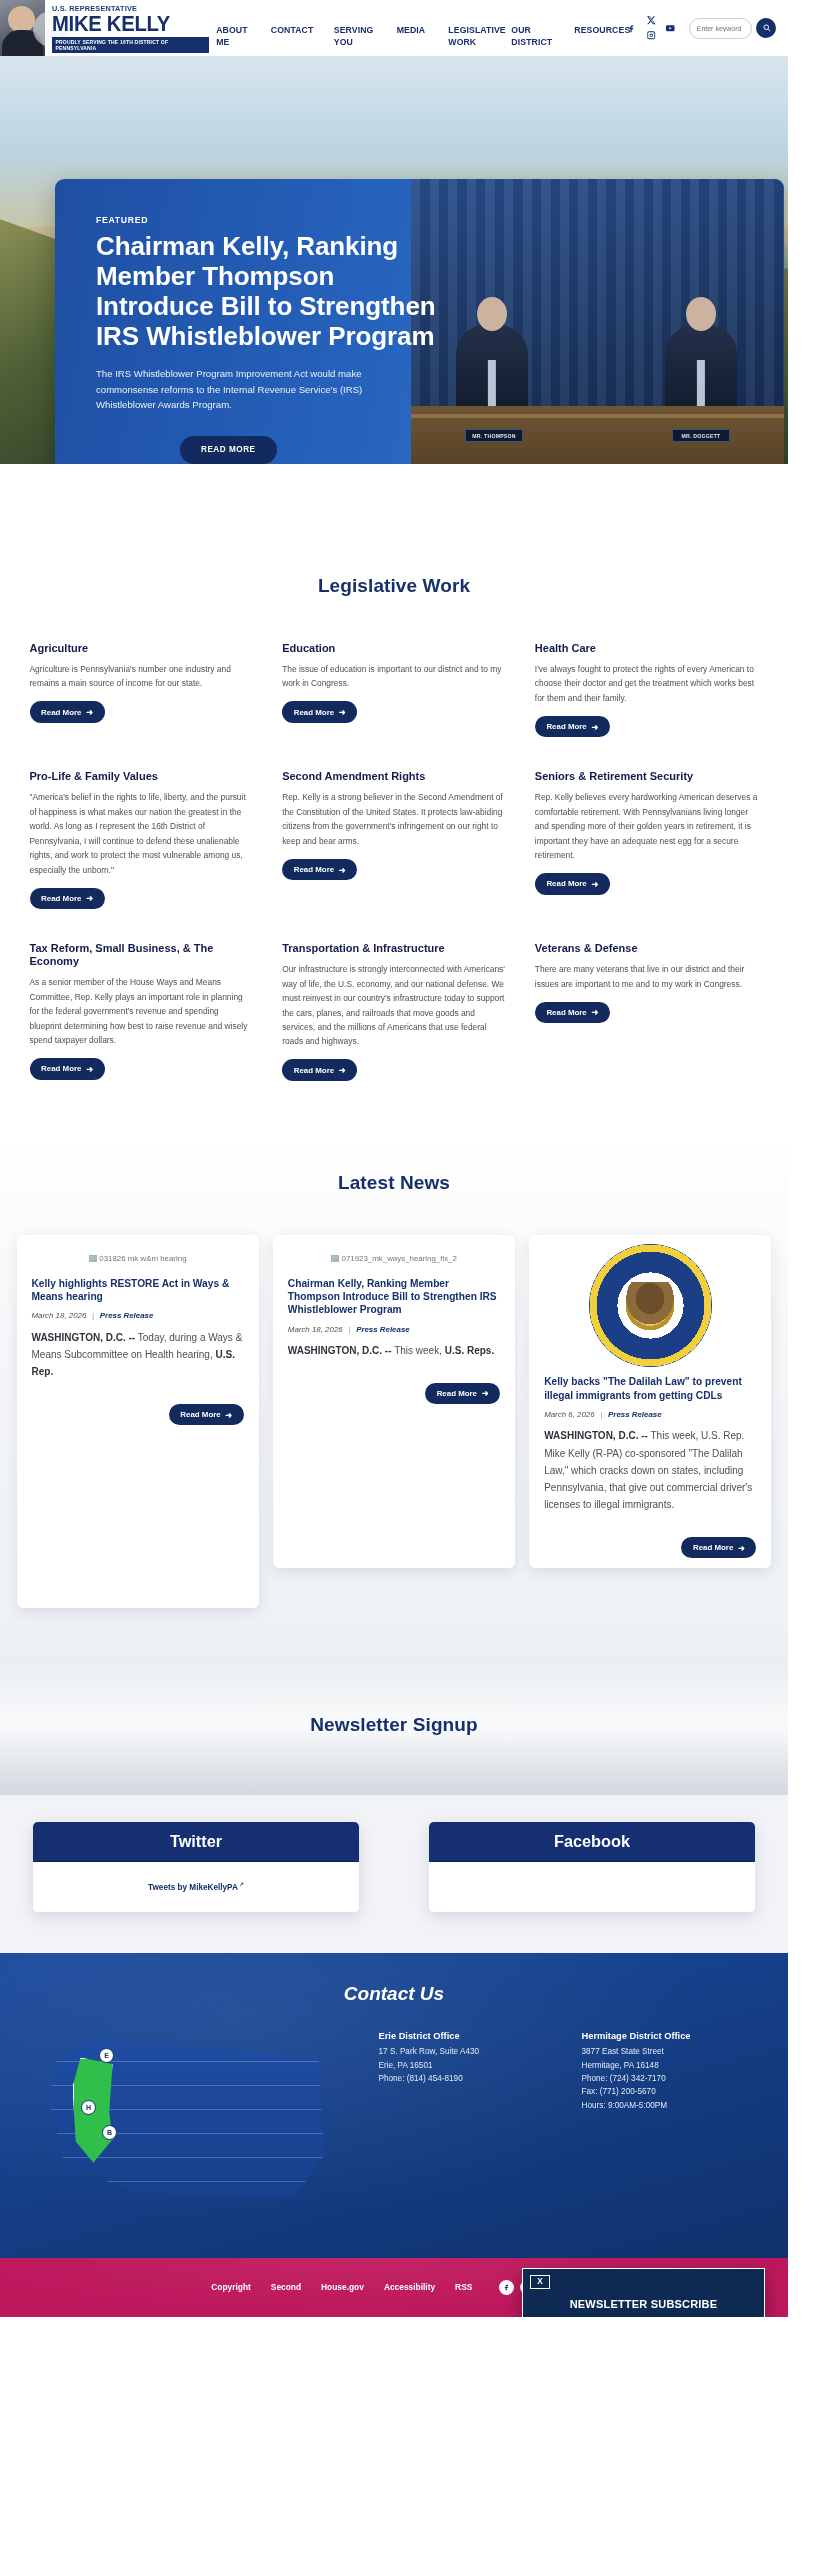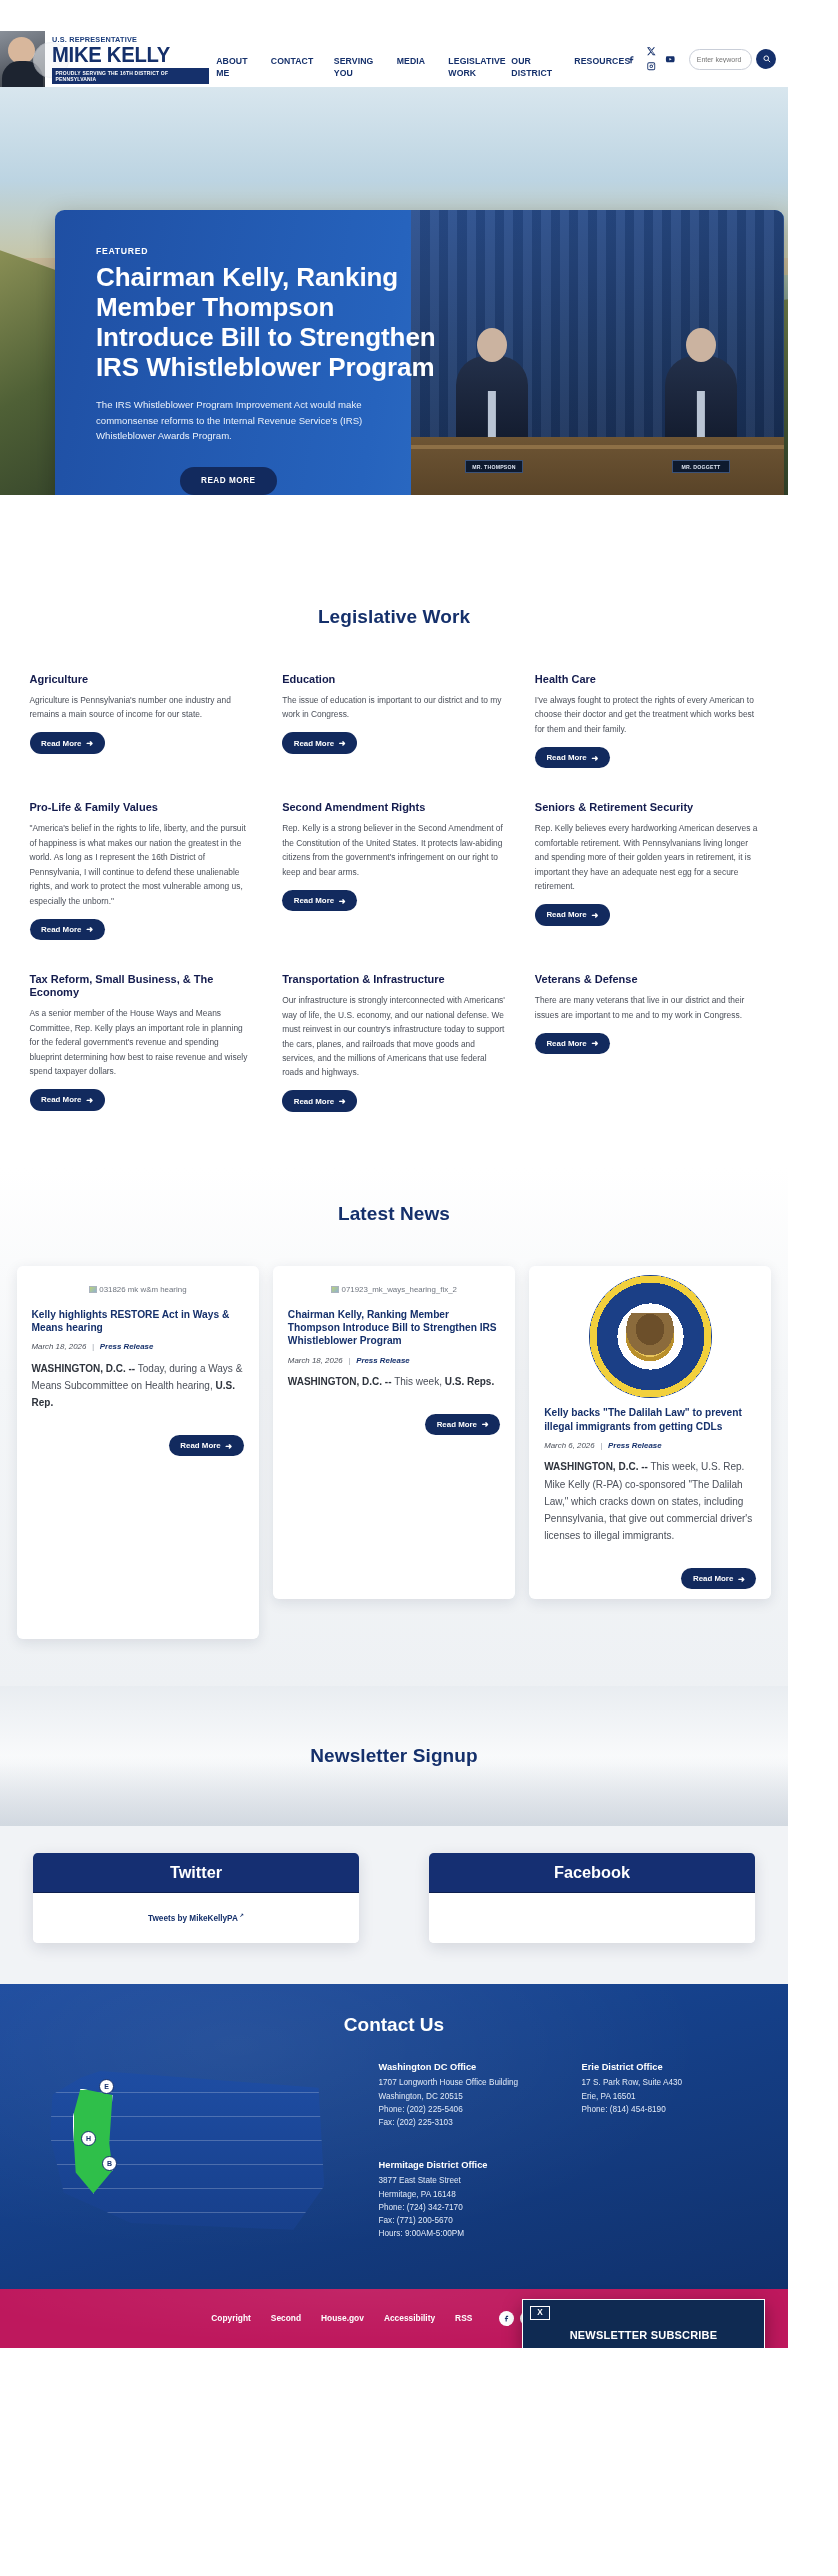--- a/index.html
+++ b/index.html
@@ -3,21 +3,21 @@
 <meta charset="utf-8">
 <style>
   * { box-sizing: border-box; margin: 0; padding: 0; }
   body {
     width: 839px;
     font-family: "Liberation Sans", sans-serif;
     background: #ffffff;
     color: #1b2559;
     -webkit-font-smoothing: antialiased;
   }
-  .page { width: 788px; position: relative; overflow: hidden; margin-top: 31px; }
+  .page { width: 788px; position: relative; overflow: hidden; }
 
   
   .site-header {
     height: 56px;
     background: #ffffff;
     display: flex;
     align-items: center;
     position: relative;
     z-index: 40;
   }
@@ -280,21 +280,21 @@
   .contact {
     position: relative; background: linear-gradient(165deg,#1b4a9e 0%, #16428d 35%, #10316c 100%);
     padding: 30px 0 41px; overflow: hidden; color:#fff;
   }
   .contact::before {
     content:""; position:absolute; inset:0;
     background: radial-gradient(ellipse at 30% 20%, rgba(255,255,255,.07), transparent 60%);
   }
   .contact h2 {
     position: relative; text-align:center; font-size: 19px; font-weight:bold; color:#fff;
-    font-family:"Liberation Sans Narrow","Liberation Sans",sans-serif; margin-bottom: 26px;
+    font-family:"Liberation Sans Narrow","Liberation Sans",sans-serif; margin-bottom: 26px; font-style: italic;
   }
   .contact-row { position: relative; width: 729px; margin: 0 auto; display:flex; gap: 23px; }
   .map-box { width: 326px; height: 186px; position: relative; }
   .pa-map {
     position:absolute; left: 17.5px; top: 5.8px; width: 280px; height: 169px;
     background: linear-gradient(180deg,#1e4da3 0%,#173f8a 100%);
     clip-path: polygon(2% 16%, 12% 6%, 19% 2%, 97% 12%, 99% 70%, 88% 96%, 30% 92%, 6% 74%, 1% 40%);
     border: 0.6px solid rgba(255,255,255,.45);
   }
   .pa-grid {
@@ -643,27 +643,20 @@
         <div class="pa-map">
           <div class="pa-grid"></div>
           <div class="district"></div>
           <div class="mpin e">E</div>
           <div class="mpin h">H</div>
           <div class="mpin b">B</div>
         </div>
       </div>
 
       <div class="offices">
-        <div class="office">
-          <h3>Washington DC Office</h3>
-          <p>1707 Longworth House Office Building</p>
-          <p>Washington, DC 20515</p>
-          <p>Phone: (202) 225-5406</p>
-          <p>Fax: (202) 225-3103</p>
-        </div>
         <div class="office">
           <h3>Erie District Office</h3>
           <p>17 S. Park Row, Suite A430</p>
           <p>Erie, PA 16501</p>
           <p>Phone: (814) 454-8190</p>
         </div>
         <div class="office">
           <h3>Hermitage District Office</h3>
           <p>3877 East State Street</p>
           <p>Hermitage, PA 16148</p>

